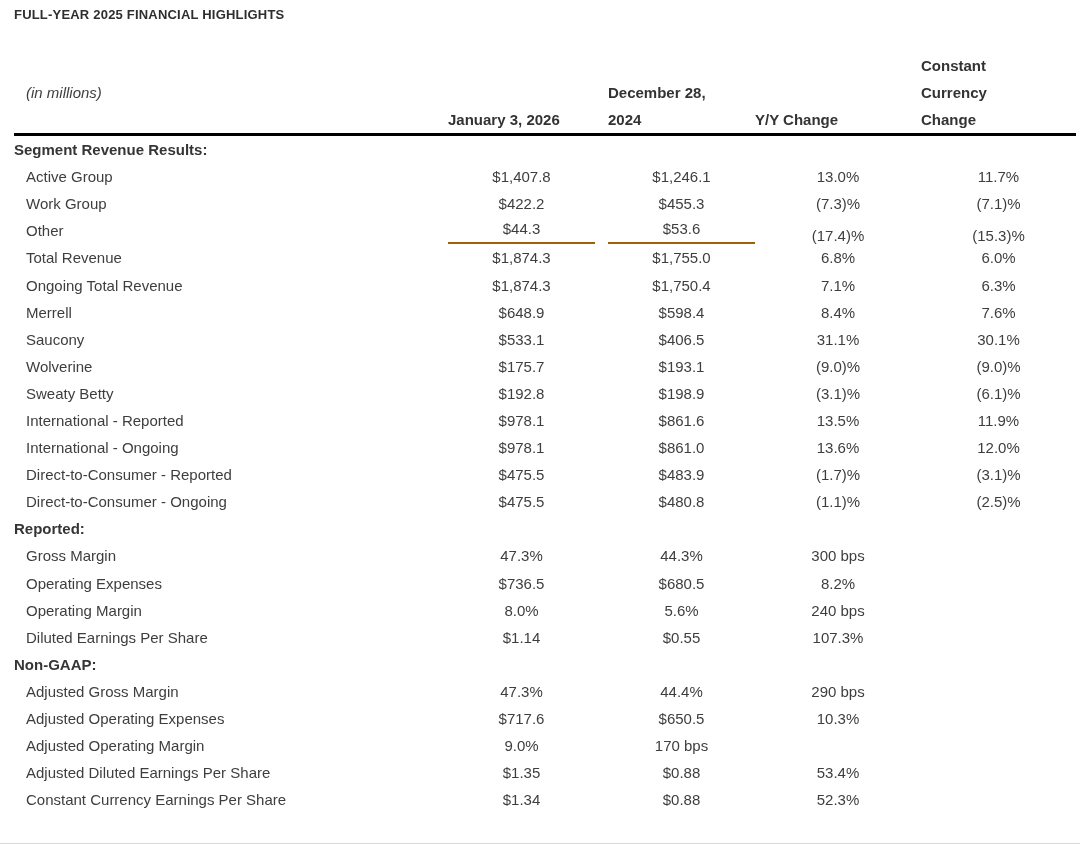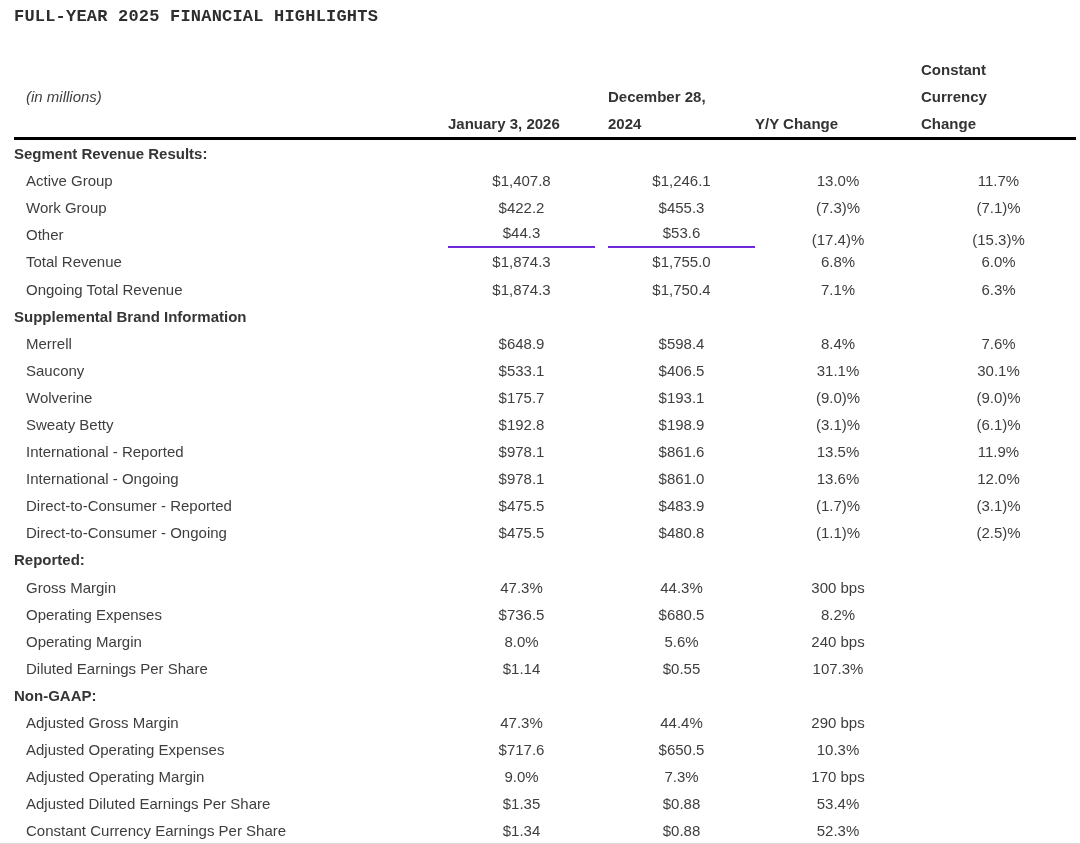--- a/index.html
+++ b/index.html
@@ -37,29 +37,29 @@
     height:27.1px;
     align-items:center;
     font-size:15px;
     text-align:right;
   }
   .cell { box-sizing:border-box; height:100%; display:flex; align-items:center; }
   .cell.num { justify-content:center; }
   .label-cell { justify-content:flex-start;margin-left:12px; }
   .section-cell { grid-column:1 / -1; font-weight:700; color:#353535; display:flex; align-items:center; }
   .row-subtotal-rule .cell-v1,
-  .row-subtotal-rule .cell-v2 { border-bottom:2px solid #6d28d9; padding-bottom:3px; }
+  .row-subtotal-rule .cell-v2 { border-bottom:2px solid #a16207; padding-bottom:3px; }
   .row-subtotal-rule .late { position:relative; top:5px; }
   .bottom-rule {
     position:absolute; left:0; bottom:0;
     width:1080px; height:0;
     border-top:1px solid #d9d9d9;
   }
   .header-row, .title, .row { font-size:15px; }
-  .title { font-size:17px;font-family:Liberation Mono, monospace; }
+  .title { font-size:13px; }
 </style>
 </head>
 <body>
 
 <div class="page">
   <div class="title">FULL-YEAR 2025 FINANCIAL HIGHLIGHTS</div>
 
   <div class="fin-table">
     <div class="header-row">
       <div class="cell label-cell">
@@ -119,23 +119,20 @@
           <div class="cell num cell-v4 late">6.0%</div>
         </div>
         <div class="row data-row">
           <div class="cell label-cell">Ongoing Total Revenue</div>
           <div class="cell num cell-v1">$1,874.3</div>
           <div class="spacer"></div>
           <div class="cell num cell-v2">$1,750.4</div>
           <div class="cell num cell-v3 late">7.1%</div>
           <div class="cell num cell-v4 late">6.3%</div>
         </div>
-        <div class="row section-row">
-          <div class="section-cell">Supplemental Brand Information</div>
-        </div>
         <div class="row data-row">
           <div class="cell label-cell">Merrell</div>
           <div class="cell num cell-v1">$648.9</div>
           <div class="spacer"></div>
           <div class="cell num cell-v2">$598.4</div>
           <div class="cell num cell-v3 late">8.4%</div>
           <div class="cell num cell-v4 late">7.6%</div>
         </div>
         <div class="row data-row">
           <div class="cell label-cell">Saucony</div>
@@ -244,21 +241,20 @@
           <div class="cell num cell-v1">$717.6</div>
           <div class="spacer"></div>
           <div class="cell num cell-v2">$650.5</div>
           <div class="cell num cell-v3 late">10.3%</div>
           <div class="cell num cell-v4 late"></div>
         </div>
         <div class="row data-row">
           <div class="cell label-cell">Adjusted Operating Margin</div>
           <div class="cell num cell-v1">9.0%</div>
           <div class="spacer"></div>
-          <div class="cell num cell-v2">7.3%</div>
           <div class="cell num cell-v3 late">170 bps</div>
           <div class="cell num cell-v4 late"></div>
         </div>
         <div class="row data-row">
           <div class="cell label-cell">Adjusted Diluted Earnings Per Share</div>
           <div class="cell num cell-v1">$1.35</div>
           <div class="spacer"></div>
           <div class="cell num cell-v2">$0.88</div>
           <div class="cell num cell-v3 late">53.4%</div>
           <div class="cell num cell-v4 late"></div>

